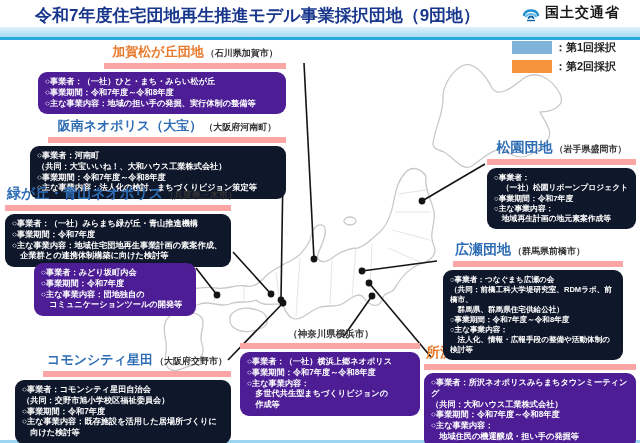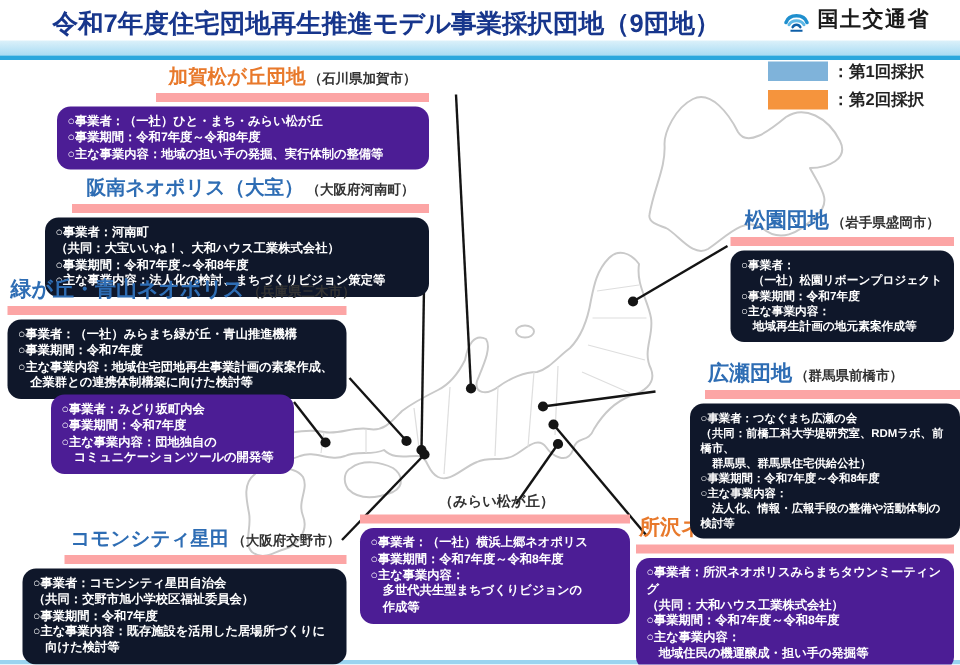--- a/index.html
+++ b/index.html
@@ -53,21 +53,21 @@
   #c-kamigo{left:240px;top:328px;width:180px;}
   #c-kamigo .c-title{text-align:center;}
   #c-kamigo .c-title .name{font-size:14px;display:block;}
   #c-kamigo .c-title .loc{display:block;font-size:9.5px;}
   #c-tokorozawa{left:424px;top:343px;width:212px;}
   #c-tokorozawa .c-title .name{font-size:14px;}
   #c-matsuzono{left:487px;top:138px;width:149px;}
   #c-matsuzono .c-title{text-align:center;}
   #c-matsuzono .c-title .name{font-size:14px;}
   #c-matsuzono .box{font-size:7.8px;}
-  #c-hirose{left:460px;top:240px;width:180px;}
+  #c-hirose{left:443px;top:240px;width:180px;}
   #c-hirose .c-title{margin-left:10px;}
   #c-hirose .c-title .name{font-size:14px;}
   #c-hirose .box{font-size:7.6px;}
 </style>
 </head>
 <body>
 
 <svg id="map-layer" viewBox="0 0 640 443" xmlns="http://www.w3.org/2000/svg">
   <g fill="#ffffff" stroke="#C9C9C9" stroke-width="1.3" stroke-linejoin="round">
     <path d="M433 143 C436 125 444 112 443 96 C443 88 450 72 462 66 C474 60 486 76 492 88 C498 98 512 88 524 78 C536 70 552 78 560 94 C566 106 552 112 540 112 C546 124 556 134 544 144 C532 156 520 162 508 152 C496 144 484 158 472 166 C462 172 452 156 444 152 C438 150 432 148 433 143 Z"></path>
@@ -180,21 +180,21 @@
   </div>
   <div class="box">○事業者：コモンシティ星田自治会
 （共同：交野市旭小学校区福祉委員会）
 ○事業期間：令和7年度
 ○主な事業内容：既存施設を活用した居場所づくりに
 　向けた検討等</div>
 </div>
 
 <div class="callout r2" id="c-kamigo">
   <div class="c-title">
-      <span class="loc">（みらい松が丘）</span>
+      <span class="loc">（神奈川県横浜市）</span>
   </div>
   <div class="box">○事業者：（一社）横浜上郷ネオポリス
 ○事業期間：令和7年度～令和8年度
 ○主な事業内容：
 　多世代共生型まちづくりビジョンの
 　作成等</div>
 </div>
 
 <div class="callout r2" id="c-tokorozawa">
   <div class="c-title">

